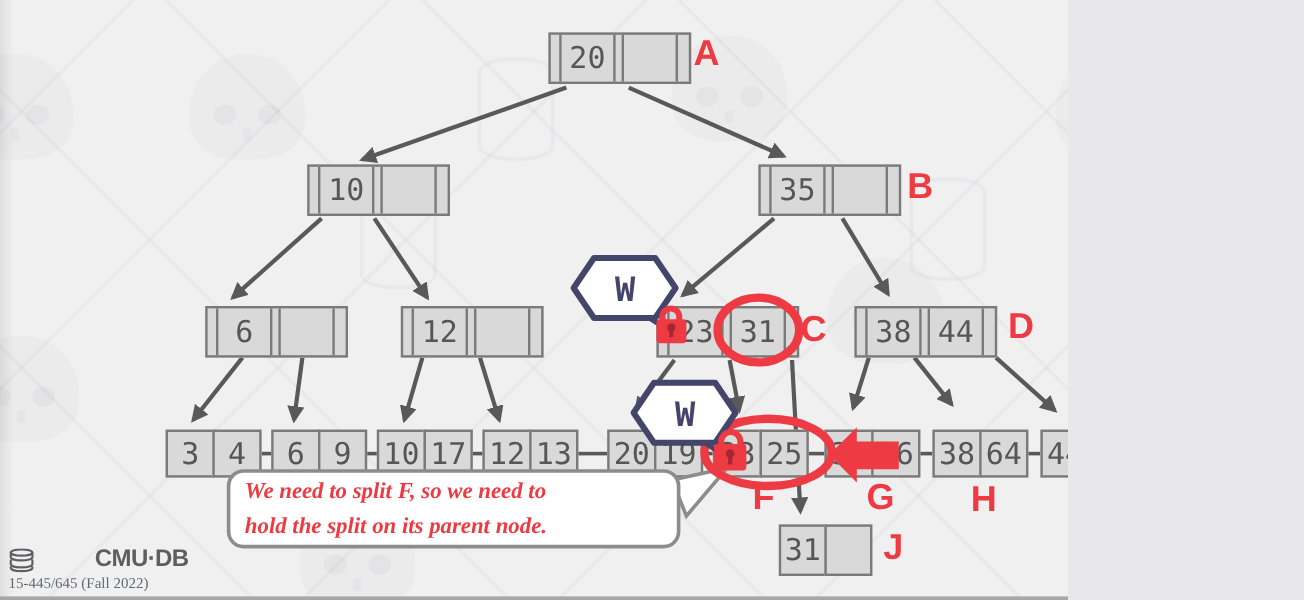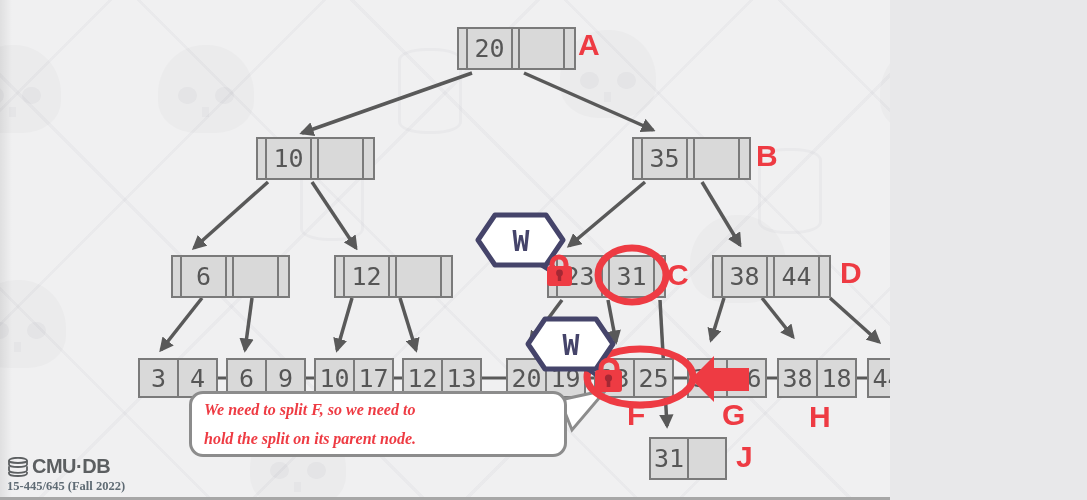--- a/index.html
+++ b/index.html
@@ -43,26 +43,26 @@
   .tag{position:absolute;color:#ee3b43;font-weight:bold;font-size:30px;line-height:30px;
     font-family:"Liberation Sans", sans-serif;}
 
   .wlabel{position:absolute;width:86px;text-align:center;color:#45446a;font-weight:bold;font-size:28px;
     font-family:"DejaVu Sans Mono", monospace;}
 
   .bubble{position:absolute;left:189px;top:391px;width:378px;height:66px;background:#ffffff;
     border:3px solid #8c8c8c;border-radius:14px;box-sizing:border-box;z-index:7;
     display:flex;flex-direction:column;justify-content:center;padding:2px 10px 2px 12px;}
   .bubble .bl{color:#ee3b43;font-family:"Liberation Serif", serif;font-weight:bold;font-style:italic;
-    font-size:16px;line-height:29px;white-space:nowrap;}
-
-  .footer-logo{position:absolute;left:7px;top:455px;display:flex;align-items:center;z-index:8;}
+    font-size:19px;line-height:29px;white-space:nowrap;}
+
+  .footer-logo{position:absolute;left:7px;top:455px;display:flex;align-items:center;z-index:8;gap:47px;}
   .footer-logo .lg-text{color:#5c5f61;font-weight:bold;font-size:20px;letter-spacing:-0.5px;
     font-family:"Liberation Sans", sans-serif;margin-left:3px;}
-  .footer-course{position:absolute;left:7px;top:479px;color:#5f6b74;font-weight:bold;font-size:12.5px;
+  .footer-course{position:absolute;left:7px;top:479px;color:#5f6b74;font-weight:normal;font-size:12.5px;
     font-family:"Liberation Serif", serif;z-index:8;}
 </style>
 </head>
 <body>
 
 <div id="stage">
 
   <div class="wm-skull" style="left:-35px;top:45px"></div>
   <div class="wm-skull" style="left:158px;top:45px"></div>
   <div class="wm-skull" style="left:560px;top:30px"></div>
@@ -186,21 +186,21 @@
   <div class="leaf" style="left:594px;top:358px;z-index:3">
     <div class="lc">23</div>
     <div class="lc">25</div>
   </div>
   <div class="leaf" style="left:687px;top:358px;z-index:3">
     <div class="lc">31</div>
     <div class="lc">36</div>
   </div>
   <div class="leaf" style="left:777px;top:358px;z-index:3">
     <div class="lc">38</div>
-    <div class="lc">18</div>
+    <div class="lc">64</div>
   </div>
   <div class="leaf" style="left:867px;top:358px;z-index:3">
     <div class="lc">44</div>
     <div class="lc"></div>
   </div>
   <div class="leaf small" style="left:649px;top:437px;z-index:3">
     <div class="lc">31</div>
     <div class="lc"></div>
   </div>
 

